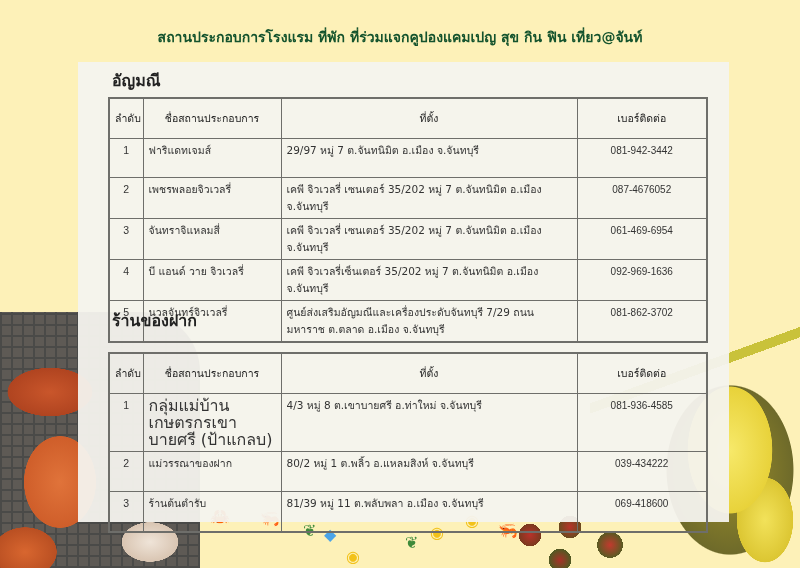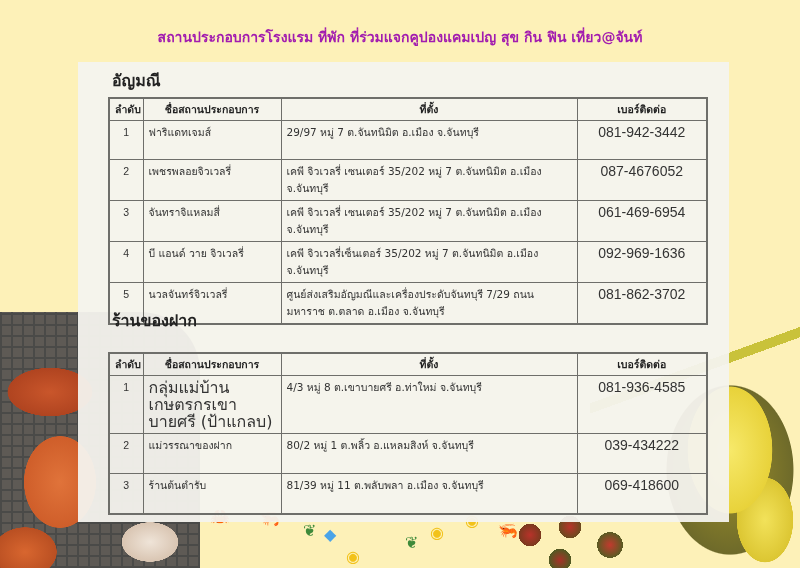--- a/index.html
+++ b/index.html
@@ -45,42 +45,42 @@
 
     
     .panel {
       position: absolute; left: 78px; top: 62px; width: 651px; height: 460px;
       background: rgba(244, 243, 238, 0.95);
     }
 
     .title {
       position: absolute; left: 0; top: 26px; width: 800px;
       text-align: center;
-      font-size: 14px; font-weight: bold; color: #a21caf;
+      font-size: 14px; font-weight: bold; color: #14532d;
     }
 
     .section-title {
       position: absolute; font-size: 16px; font-weight: bold; color: #222;
     }
 
     table.listing {
       position: absolute;
       border-collapse: collapse;
       font-size: 10.5px; color: #333;
       table-layout: fixed;
     }
     table.listing th, table.listing td {
       border: 1px solid #6e6e6a;
       vertical-align: top;
       padding: 3px 5px;
       line-height: 17px;
     }
-    table.listing th { font-weight: bold; color: #222; text-align: center; padding: 2px 5px; }
+    table.listing th { font-weight: normal; color: #222; text-align: center; padding: 11px 5px; }
     table.listing td.num, table.listing td.phone { text-align: center; }
-    table.listing td.phone { font-family: "Liberation Sans", sans-serif; font-size: 14px; }
+    table.listing td.phone { font-family: "Liberation Sans", sans-serif; font-size: 10px; }
     table.listing td.num { font-family: "Liberation Sans", sans-serif; }
     table.listing { border: 2px solid #6e6e6a; }
   </style>
 </head>
 <body>
 
 <div class="page">
 
   <div class="deco-seafood"></div>
   <div class="deco-durian"></div>

